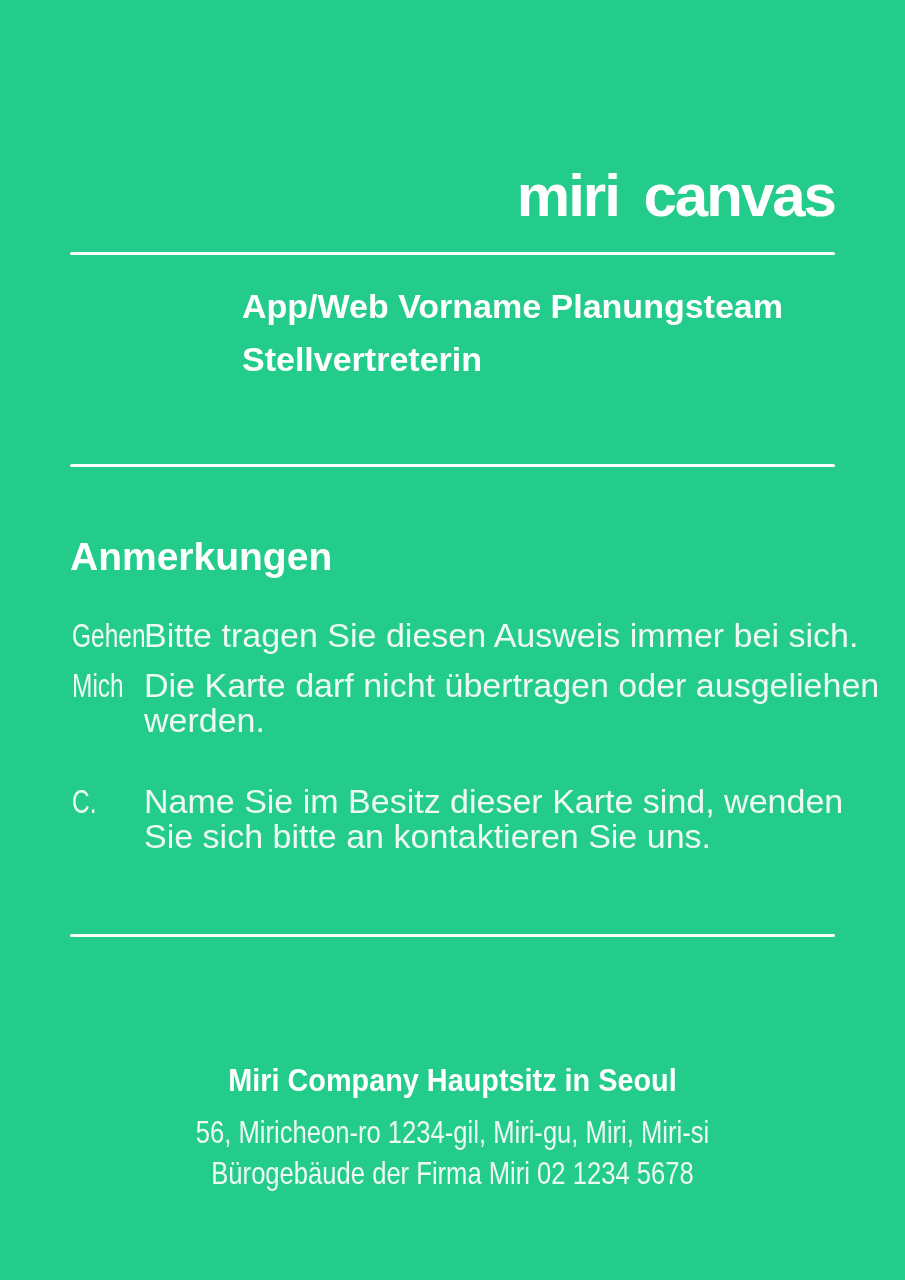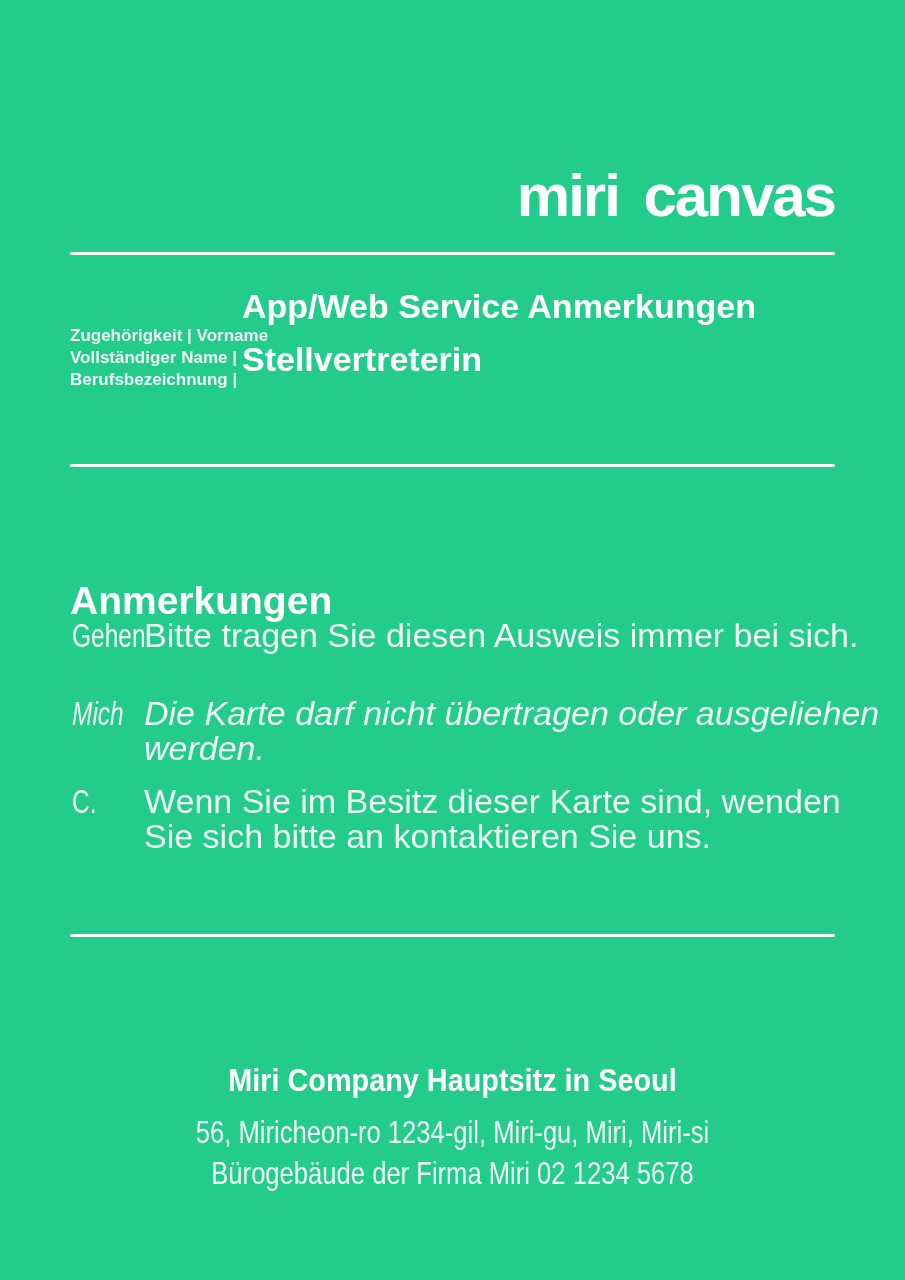--- a/index.html
+++ b/index.html
@@ -56,21 +56,20 @@
     font-weight: 600;
     line-height: 53px;
     white-space: nowrap;
   }
   .notes-heading {
     position: absolute;
     left: 70px; top: 534px;
     font-size: 39px;
     font-weight: 600;
     line-height: 1.2;
-    margin-top: 44px;
   }
   .note-item {
     position: absolute;
     left: 72px;
     width: 820px;
     font-size: 34px;
     line-height: 35px;
     color: var(--text-soft);
   }
   .note-item .note-label {
@@ -78,21 +77,21 @@
     left: 0; top: 0;
     transform: scaleX(0.72);
     transform-origin: left top;
     white-space: nowrap;
   }
   .note-item .note-body {
     margin-left: 72px;
     max-width: 744px;
   }
   .note-item.n1 { top: 618px; }
-  .note-item.n2 { top: 696px; font-style: italic; }
+  .note-item.n2 { top: 668px; }
   .note-item.n3 { top: 784px; }
 
   .footer-company {
     position: absolute;
     left: 0; top: 1062px;
     width: 905px;
     text-align: center;
     font-size: 31px;
     font-weight: 600;
     line-height: 38px;
@@ -116,48 +115,43 @@
 </style>
 </head>
 <body>
 
 <div class="page">
 
   <div class="logo">miri canvas</div>
 
   <div class="divider top"></div>
 
-  <div class="field-labels">
-    <div>Zugehörigkeit | Vorname</div>
-    <div>Vollständiger Name |</div>
-    <div>Berufsbezeichnung |</div>
-  </div>
 
   <div class="id-values">
-    <div>App/Web Service Anmerkungen</div>
+    <div>App/Web Vorname Planungsteam</div>
     <div>Stellvertreterin</div>
   </div>
 
   <div class="divider middle"></div>
 
   <div class="notes-heading">Anmerkungen</div>
 
   <div class="note-item n1">
     <span class="note-label">Gehen</span>
     <div class="note-body">Bitte tragen Sie diesen Ausweis immer bei sich.</div>
   </div>
 
   <div class="note-item n2">
     <span class="note-label">Mich</span>
     <div class="note-body">Die Karte darf nicht übertragen oder ausgeliehen werden.</div>
   </div>
 
   <div class="note-item n3">
     <span class="note-label">C.</span>
-    <div class="note-body">Wenn Sie im Besitz dieser Karte sind, wenden Sie sich bitte an kontaktieren Sie uns.</div>
+    <div class="note-body">Name Sie im Besitz dieser Karte sind, wenden Sie sich bitte an kontaktieren Sie uns.</div>
   </div>
 
   <div class="divider bottom"></div>
 
   <div class="footer-company">Miri Company Hauptsitz in Seoul</div>
 
   <div class="footer-address">
     <div>56, Miricheon-ro 1234-gil, Miri-gu, Miri, Miri-si</div>
     <div>Bürogebäude der Firma Miri 02 1234 5678</div>
   </div>

